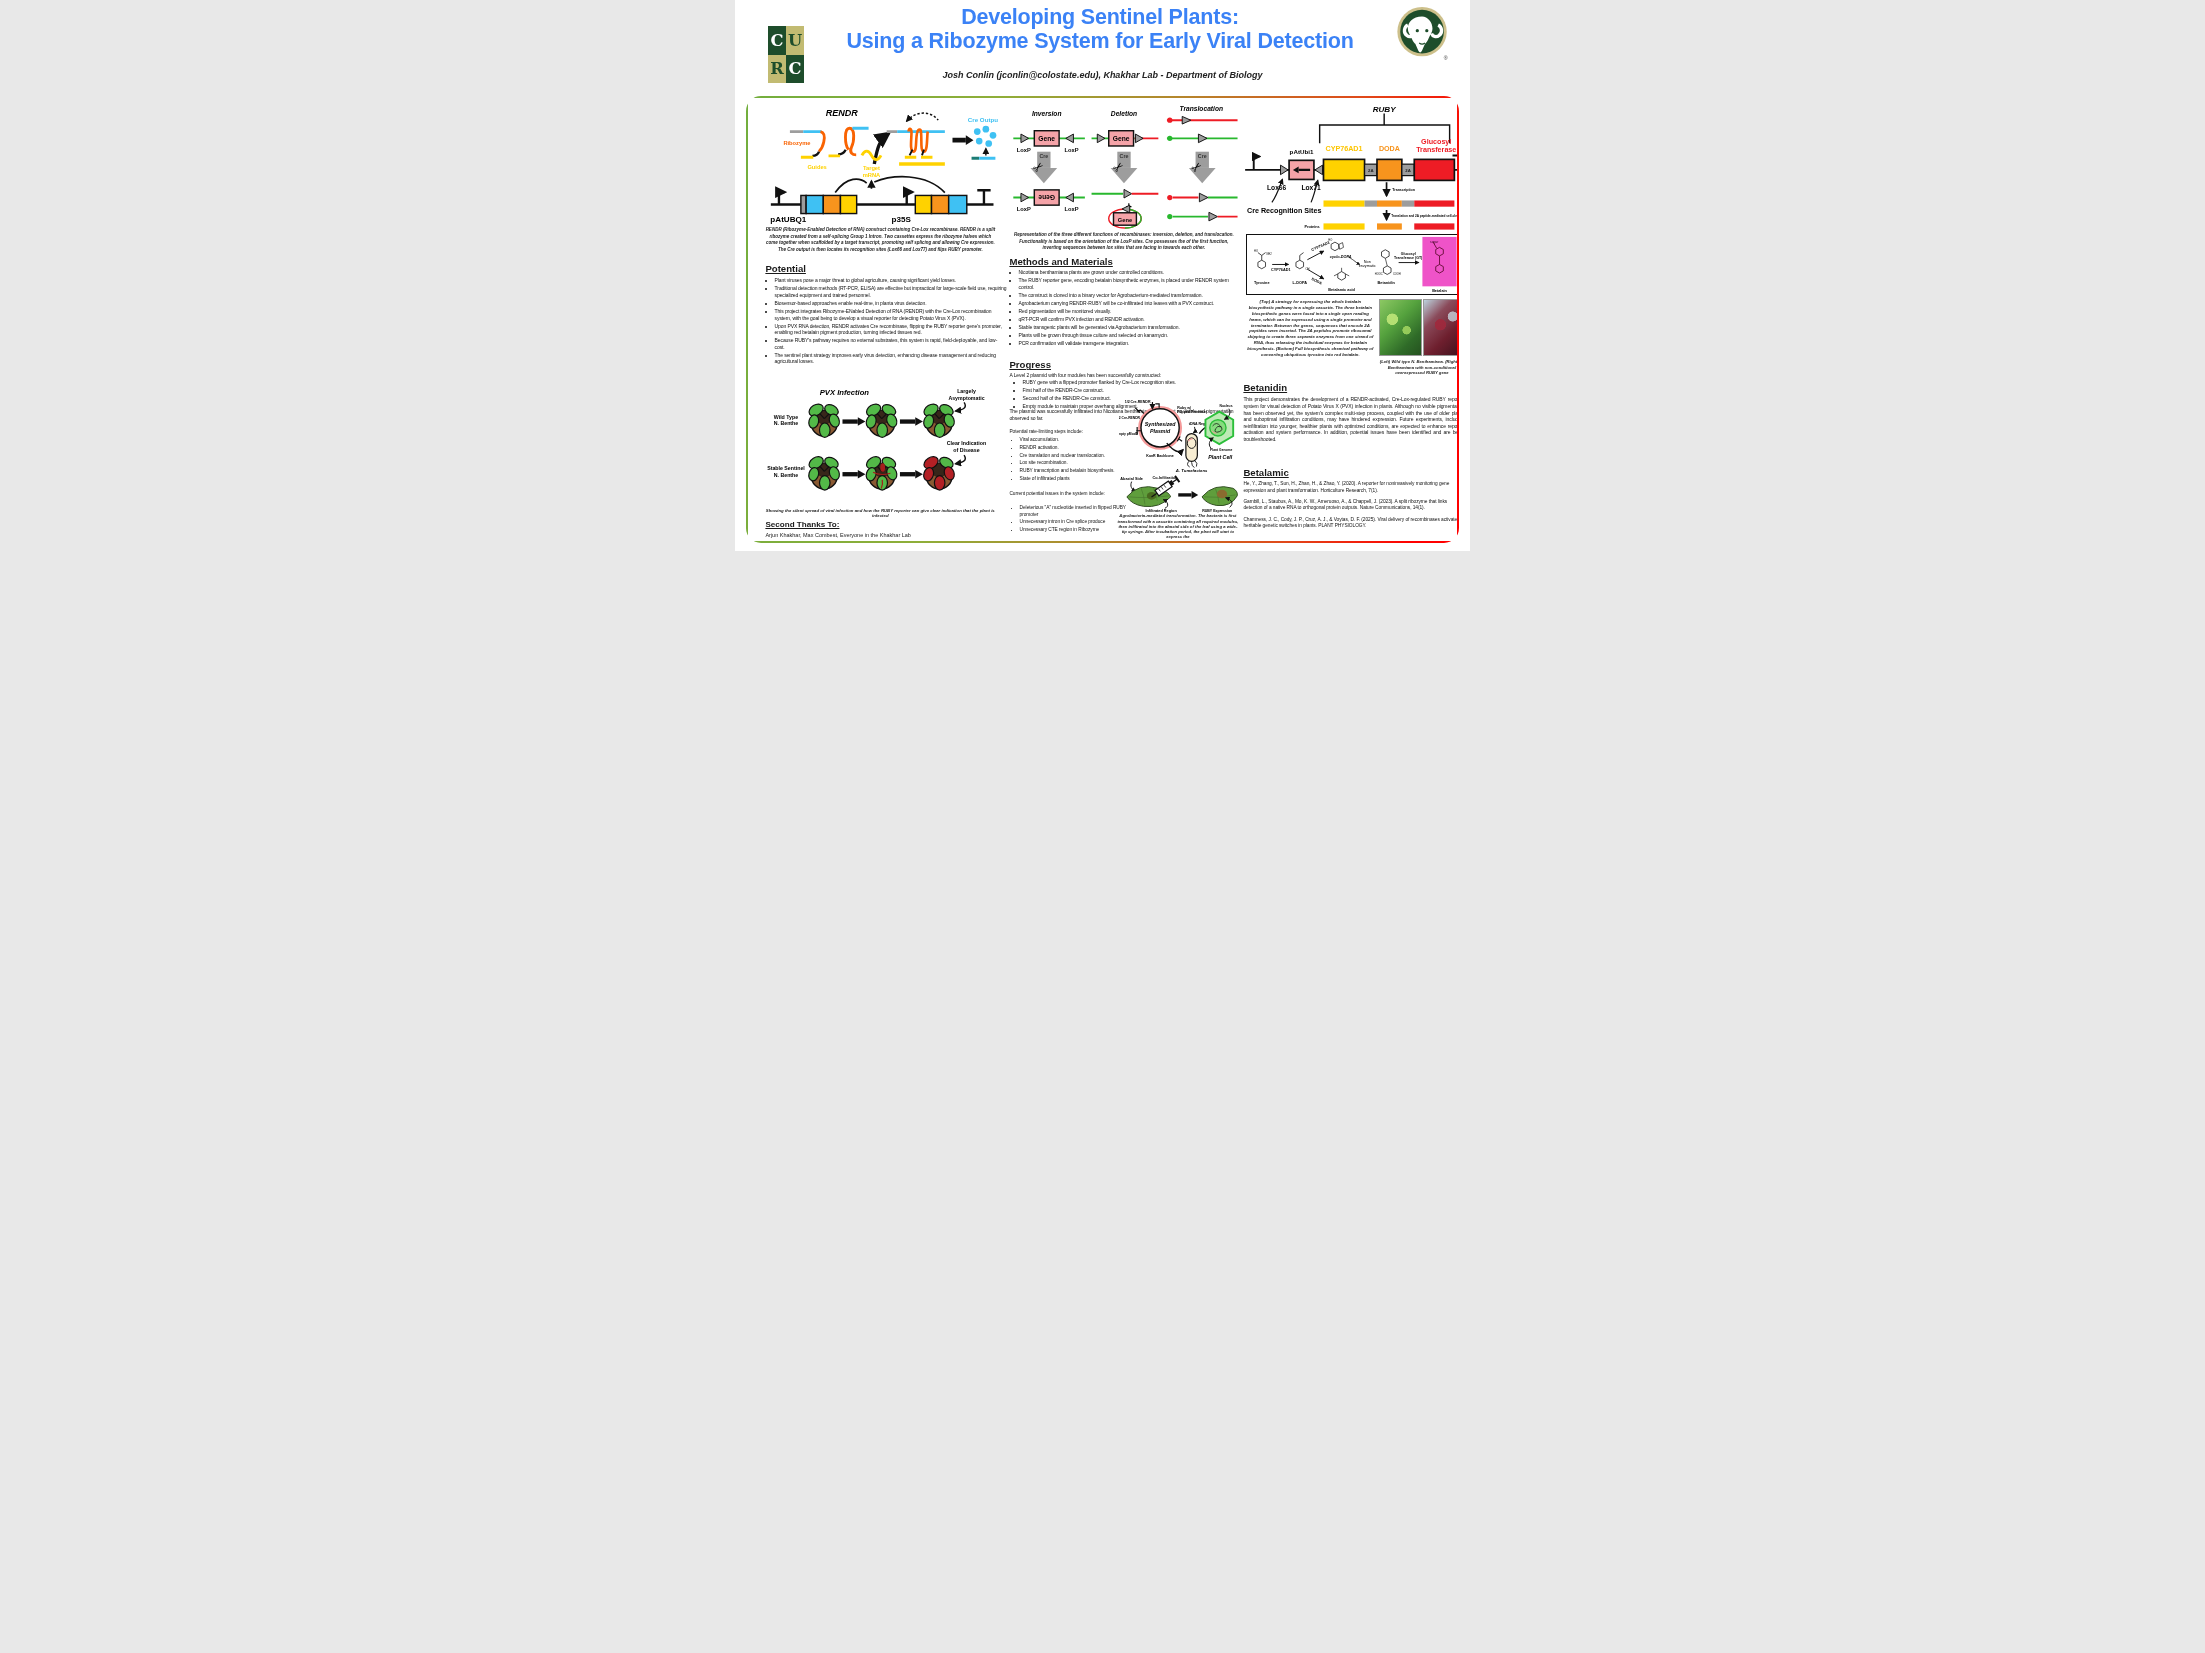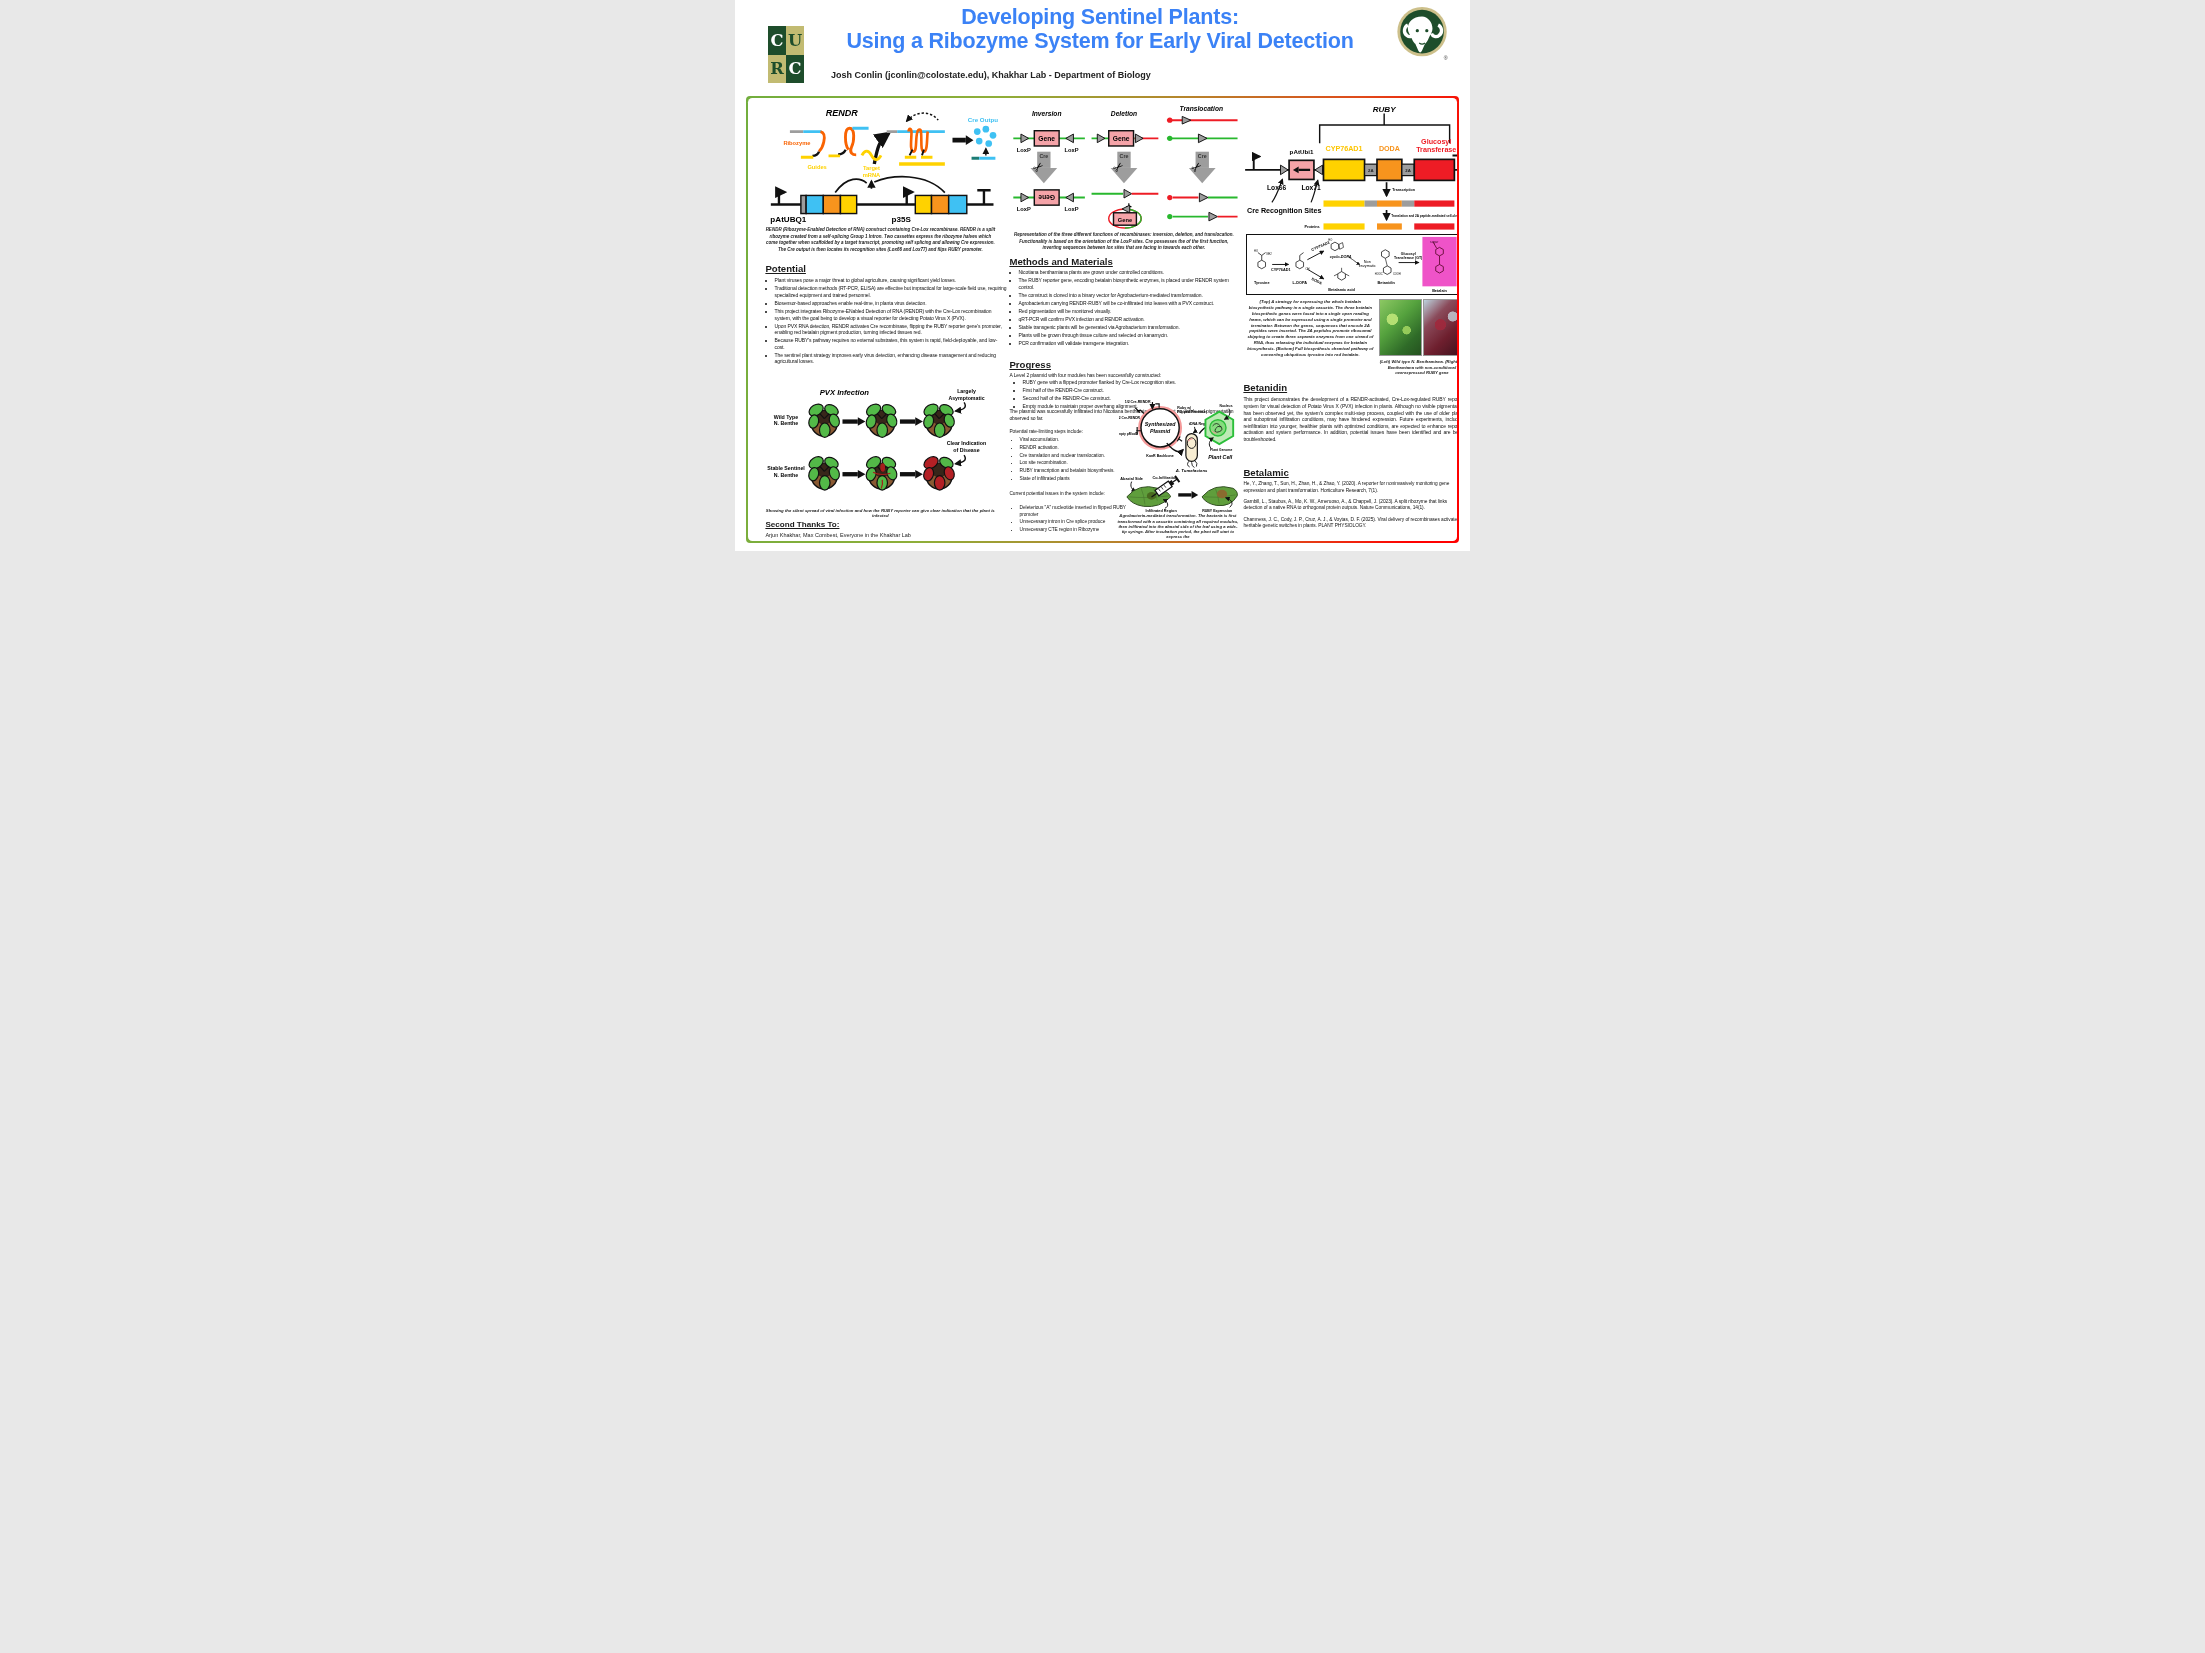--- a/index.html
+++ b/index.html
@@ -5,24 +5,24 @@
   html,body{margin:0;padding:0;background:#e8e8e8;}
   .poster{position:relative;width:735px;height:551px;background:#ffffff;font-family:"Liberation Sans",sans-serif;color:#1a1a1a;overflow:hidden;margin:0 auto;}
   .abs{position:absolute;}
   
   .curc{position:absolute;left:33px;top:26px;width:36px;height:57px;display:grid;grid-template-columns:1fr 1fr;grid-template-rows:1fr 1fr;}
   .curc .cell{display:flex;align-items:center;justify-content:center;font-family:"DejaVu Serif",serif;font-weight:bold;font-size:16.3px;}
   .cell.g{background:#1e4d2b;color:#ffffff;}
   .cell.k{background:#c2bb72;color:#1e4d2b;}
   .title-block{position:absolute;left:91px;right:96px;top:4.8px;text-align:center;}
   .title-l1,.title-l2{font-size:21.5px;font-weight:800;color:#3b82f6;line-height:1.12;letter-spacing:-0.2px;}
-  .authors{position:absolute;left:96px;right:96px;top:70px;font-size:9px;font-weight:bold;color:#222;}
+  .authors{position:absolute;left:96px;right:96px;top:70px;text-align:center;font-size:9px;font-weight:bold;font-style:italic;color:#222;}
   .csu{position:absolute;right:20px;top:5.7px;width:54px;height:56px;}
   
-  .frame{position:absolute;left:11px;top:96px;width:713px;height:447px;border-radius:4px;background:linear-gradient(100deg,#72ae3d 0%,#8fae39 32%,#b5862c 55%,#e0491a 78%,#ff0000 94%);padding:2.4px;box-sizing:border-box;}
+  .frame{position:absolute;left:11px;top:96px;width:713px;height:447px;border-radius:15px;background:linear-gradient(100deg,#72ae3d 0%,#8fae39 32%,#b5862c 55%,#e0491a 78%,#ff0000 94%);padding:2.4px;box-sizing:border-box;}
   .frame-inner{position:relative;width:100%;height:100%;background:#fff;border-radius:4.3px;overflow:hidden;}
   
   .h1{font-size:9.6px;font-weight:800;text-decoration:underline;text-underline-offset:1.4px;text-decoration-thickness:1.2px;color:#1a1a1a;}
   .h1.sm{font-size:8.1px;}
   .cap{font-style:italic;font-weight:bold;text-align:center;color:#222;}
   ul.blist{margin:0;padding-left:7.2px;}
   ul.blist li{margin-bottom:1.4px;}
   .body-txt{font-size:5px;line-height:1.32;letter-spacing:-0.1px;color:#111;}
   .body-sm{font-size:4.8px;line-height:1.3;letter-spacing:-0.05px;color:#111;}
   .just{text-align:justify;}

